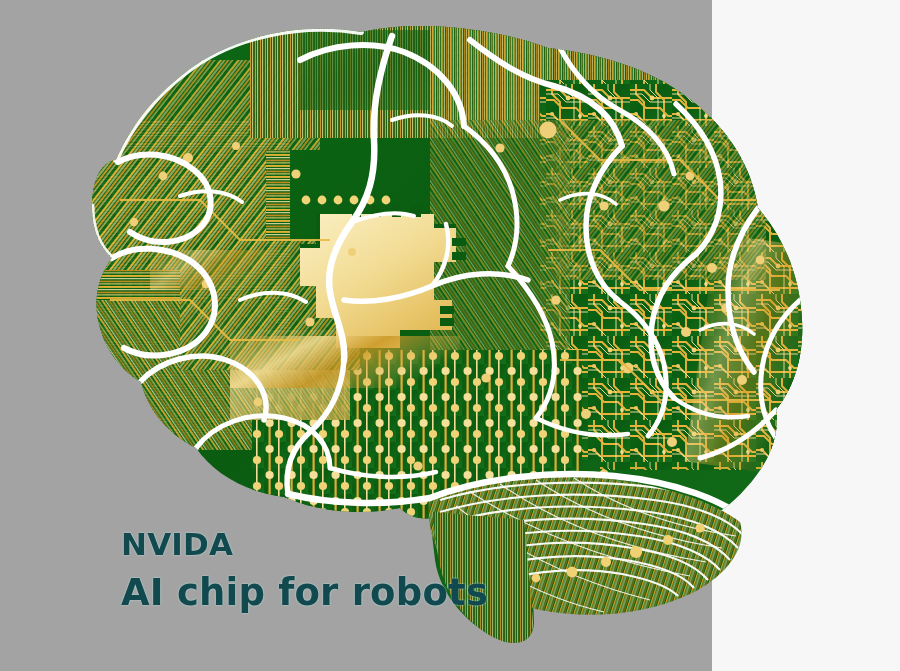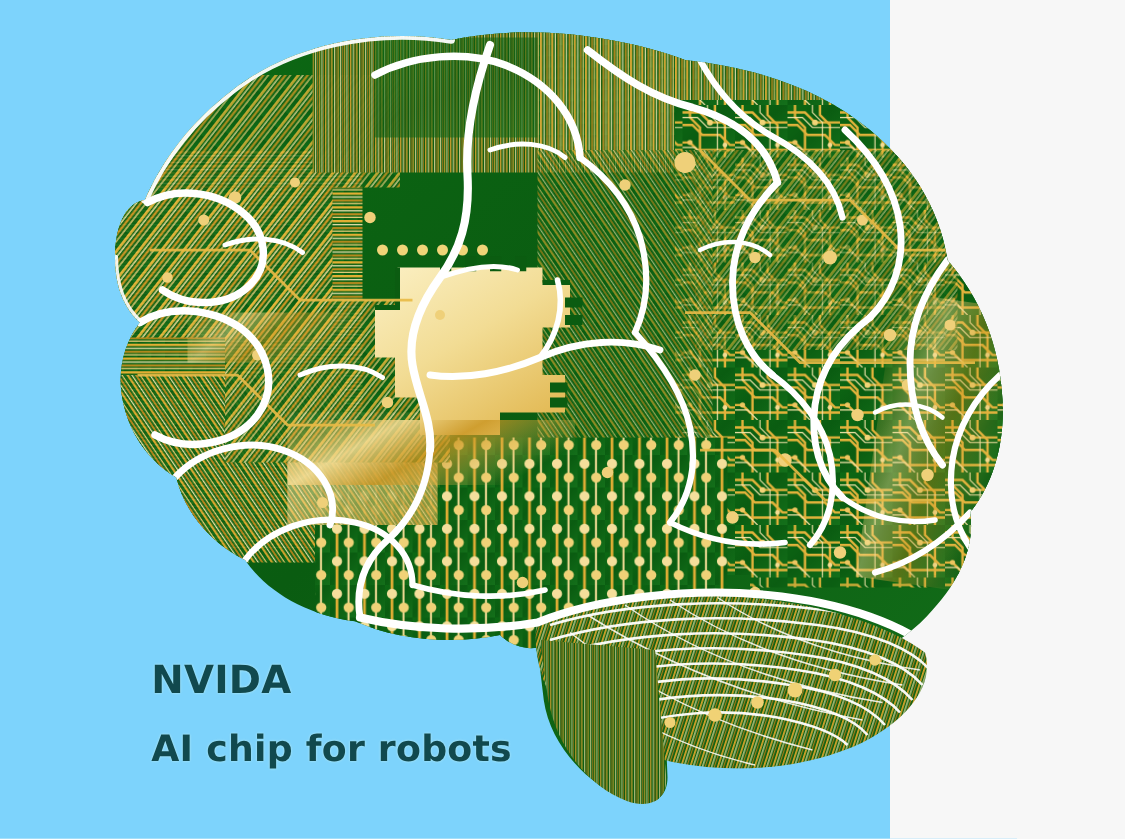--- a/index.html
+++ b/index.html
@@ -11,21 +11,21 @@
     width: 900px;
     height: 671px;
     background: #f7f7f7;
     font-family: "Liberation Sans", sans-serif;
     overflow: hidden;
   }
   #stage {
     position: relative;
     width: 712px;
     height: 671px;
-    background: #7dd3fc;
+    background: #a3a3a3;
   }
   #brain-graphic {
     position: absolute;
     left: 0;
     top: 0;
     width: 900px;
     height: 671px;
     display: block;
   }
   #caption {
@@ -37,21 +37,21 @@
   }
   #caption .line {
     font-family: "DejaVu Sans", sans-serif;
     font-weight: bold;
     color: #11494e;
     letter-spacing: 0.2px;
     white-space: nowrap;
     text-shadow: 0 0 2px rgba(200, 245, 245, 0.85);
   }
   #caption .line-1 { font-size: 31px; }
-  #caption .line-2 { font-size: 29px; margin-top: 18px; }
+  #caption .line-2 { font-size: 37px; margin-top: 6px; }
 </style>
 </head>
 <body>
 
 <div id="stage">
 
   <svg id="brain-graphic" viewBox="0 0 900 671" xmlns="http://www.w3.org/2000/svg">
     <defs>
 
       <linearGradient id="gGreen" x1="0" y1="0" x2="1" y2="1">

